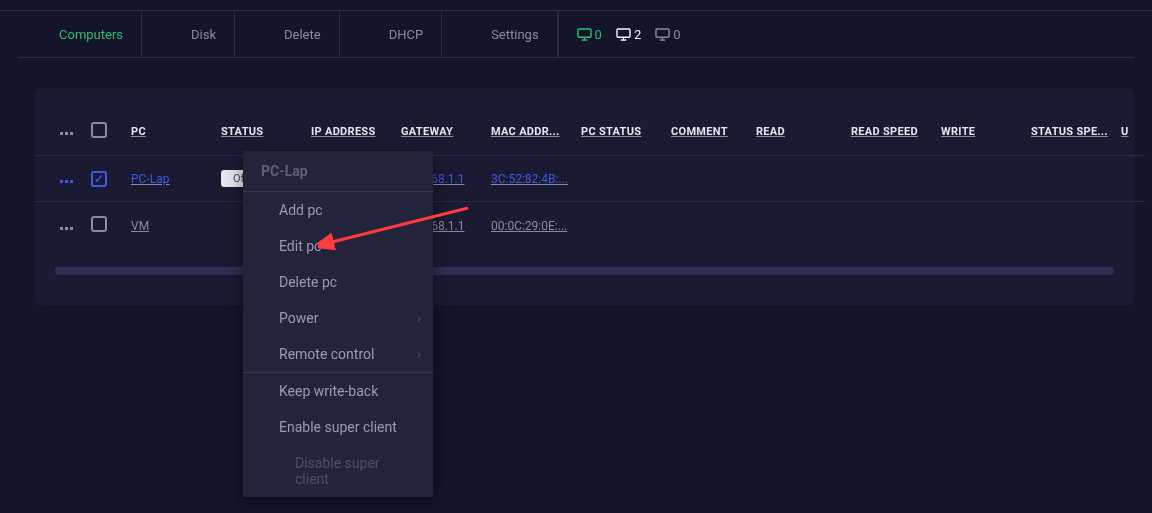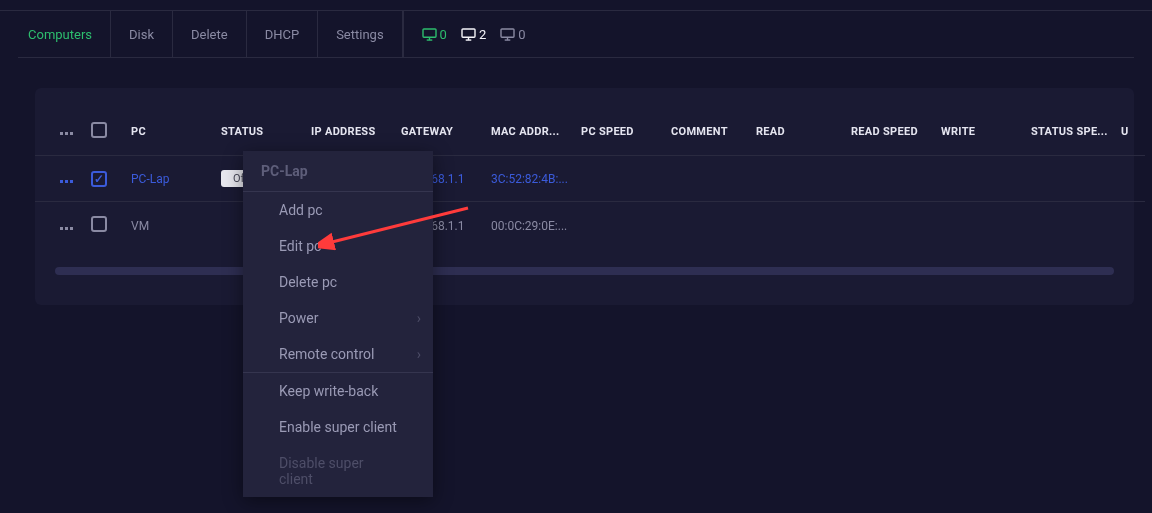--- a/index.html
+++ b/index.html
@@ -24,20 +24,21 @@
     height: 46px;
   }
   .tab {
     padding: 0 18px;
     height: 46px;
     display: flex;
     align-items: center;
     cursor: pointer;
     color: #8a8aa3;
     border-right: 1px solid #2a2a40;
+    margin-left: 31px;
   }
   .tab:last-of-type { border-right: none; }
   .tab.active { color: #2dbd6e; }
   .tab:first-child { padding-left: 0; }
   .monitors {
     display: flex;
     align-items: center;
     gap: 14px;
     border-left: 1px solid #2a2a40;
     padding-left: 18px;
@@ -56,20 +57,21 @@
     height: 1px;
     background: #2a2a40;
     margin: 0 18px;
   }
   .panel {
     margin: 30px 18px 0 35px;
     background: #1a1a33;
     border-radius: 6px;
     padding: 20px 0 30px 0;
     position: relative;
+    text-decoration: underline;
   }
   table {
     width: 100%;
     border-collapse: collapse;
     table-layout: fixed;
   }
   thead th {
     text-align: left;
     font-size: 11px;
     font-weight: 700;
@@ -148,21 +150,21 @@
     font-size: 14px;
     border-bottom: 1px solid #35354f;
   }
   .ctx-item {
     padding: 10px 36px;
     color: #9a9ab5;
     font-size: 14px;
     cursor: pointer;
     position: relative;
   }
-  .ctx-item.disabled { color: #4e4e68; }
+  .ctx-item.disabled { color: #4e4e68; margin-left: 16px; }
   .ctx-item .chev {
     position: absolute;
     right: 12px;
     top: 50%;
     transform: translateY(-50%);
     color: #4e4e68;
   }
   .ctx-sep { height: 1px; background: #35354f; }
   
   .arrow {
@@ -252,21 +254,21 @@
               <span></span>
               <span></span>
               <span></span>
             </span></th>
         <th><span class="chk"></span></th>
         <th>PC</th>
         <th>STATUS</th>
         <th>IP ADDRESS</th>
         <th>GATEWAY</th>
         <th>MAC ADDR...</th>
-        <th>PC SPEED</th>
+        <th>PC STATUS</th>
         <th>COMMENT</th>
         <th>READ</th>
         <th>READ SPEED</th>
         <th>WRITE</th>
         <th>STATUS SPE...</th>
         <th>U</th>
       </tr>
     </thead>
     <tbody>
       <tr class="selected">

